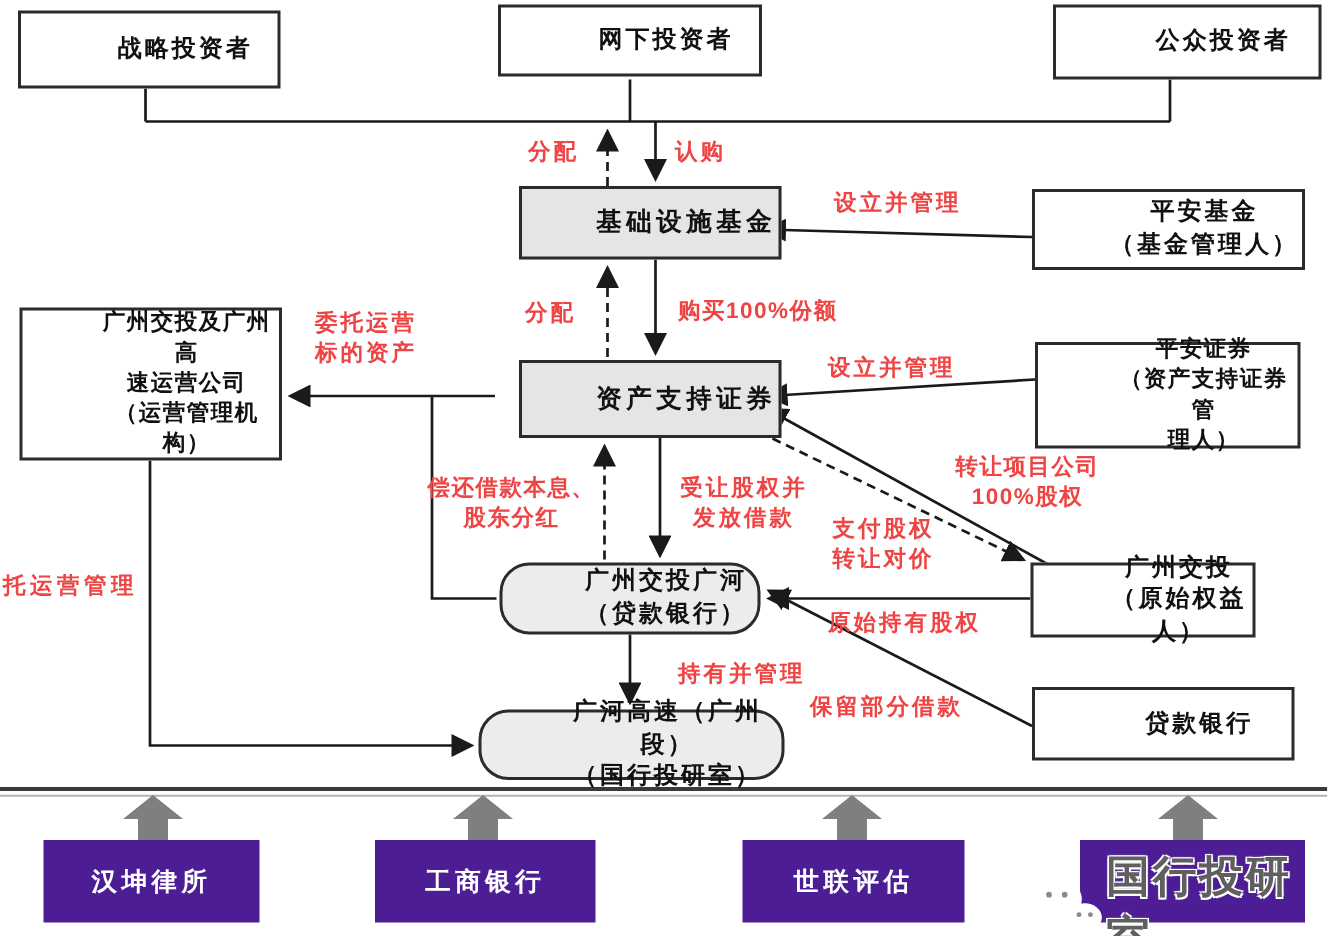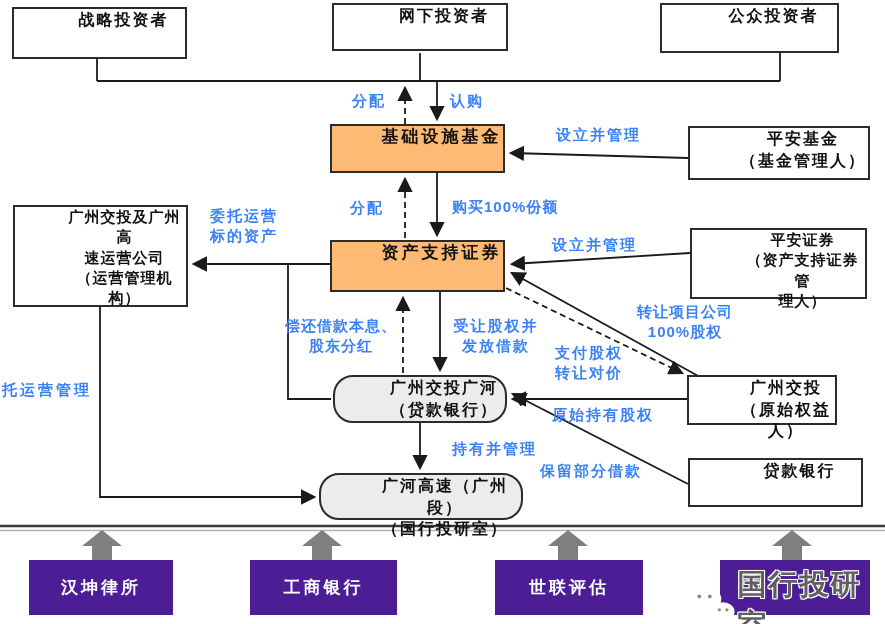--- a/index.html
+++ b/index.html
@@ -1,29 +1,29 @@
 <!DOCTYPE html>
 <html><head>
 <meta charset="utf-8">
 <style>
   html,body{margin:0;padding:0;background:#ffffff;}
   .canvas{position:relative;width:885px;height:624px;background:#fff;overflow:hidden;
           font-family:"Liberation Sans","DejaVu Sans",sans-serif;color:#111;}
   svg.layer{position:absolute;left:0;top:0;z-index:1;}
-  .box{position:absolute;z-index:2;display:flex;flex-direction:column;
+  .box{position:absolute;z-index:2;display:flex;flex-direction:column;justify-content:center;
        align-items:center;text-align:center;font-weight:bold;background:#fff;
        border:2px solid #2b2b2b;box-sizing:border-box;padding-left:48px;}
   .box span{display:block;line-height:1.35;letter-spacing:2px;}
   .box.f16 span{font-size:16px;}
   .box.f17 span{font-size:17px;letter-spacing:3px;}
   .box.f15 span{font-size:15px;letter-spacing:1px;}
-  .box.grayfill{background:#fdba74;}
+  .box.grayfill{background:#e5e5e5;margin-left:16px;}
   .box.lightfill{background:#ececec;border-radius:20px;}
   .lbl{position:absolute;z-index:3;font-size:15px;font-weight:600;letter-spacing:2px;
-       white-space:nowrap;color:#3b82f6;}
+       white-space:nowrap;color:#ef4444;}
   .lbl.center{text-align:center;white-space:normal;}
   .lbl span{display:block;line-height:1.35;}
   .bbox{position:absolute;z-index:2;display:flex;justify-content:center;align-items:center;
         background:#4c1d95;color:#ffffff;font-weight:bold;font-size:17px;letter-spacing:3px;}
   .wm{position:absolute;z-index:4;display:flex;align-items:center;}
   .wm-text{font-size:29px;font-weight:bold;color:#5f5f5f;letter-spacing:2px;
            text-shadow:0 0 2px #fff,1px 1px 0 #fff,-1px -1px 0 #fff,1px -1px 0 #fff,-1px 1px 0 #fff;}
 </style>
 </head>
 <body>
@@ -81,21 +81,21 @@
       <polygon points="792,530 812,546 802,546 802,561 782,561 782,546 772,546"></polygon>
     </g>
   </svg>
 
   <div class="box f16" style="left:12px;top:7px;width:175px;height:52px">
     <span>战略投资者</span>
   </div>
   <div class="box f16" style="left:332px;top:3px;width:176px;height:48px">
     <span>网下投资者</span>
   </div>
-  <div class="box f16" style="left:660px;top:3px;width:179px;height:50px">
+  <div class="box f16" style="left:702px;top:3px;width:179px;height:50px">
     <span>公众投资者</span>
   </div>
 
   <div class="box f17 grayfill" style="left:330px;top:124px;width:175px;height:49px">
     <span>基础设施基金</span>
   </div>
   <div class="box f17 grayfill" style="left:330px;top:240px;width:175px;height:52px">
     <span>资产支持证券</span>
   </div>
   <div class="box f16 lightfill" style="left:333px;top:375px;width:174px;height:48px">

